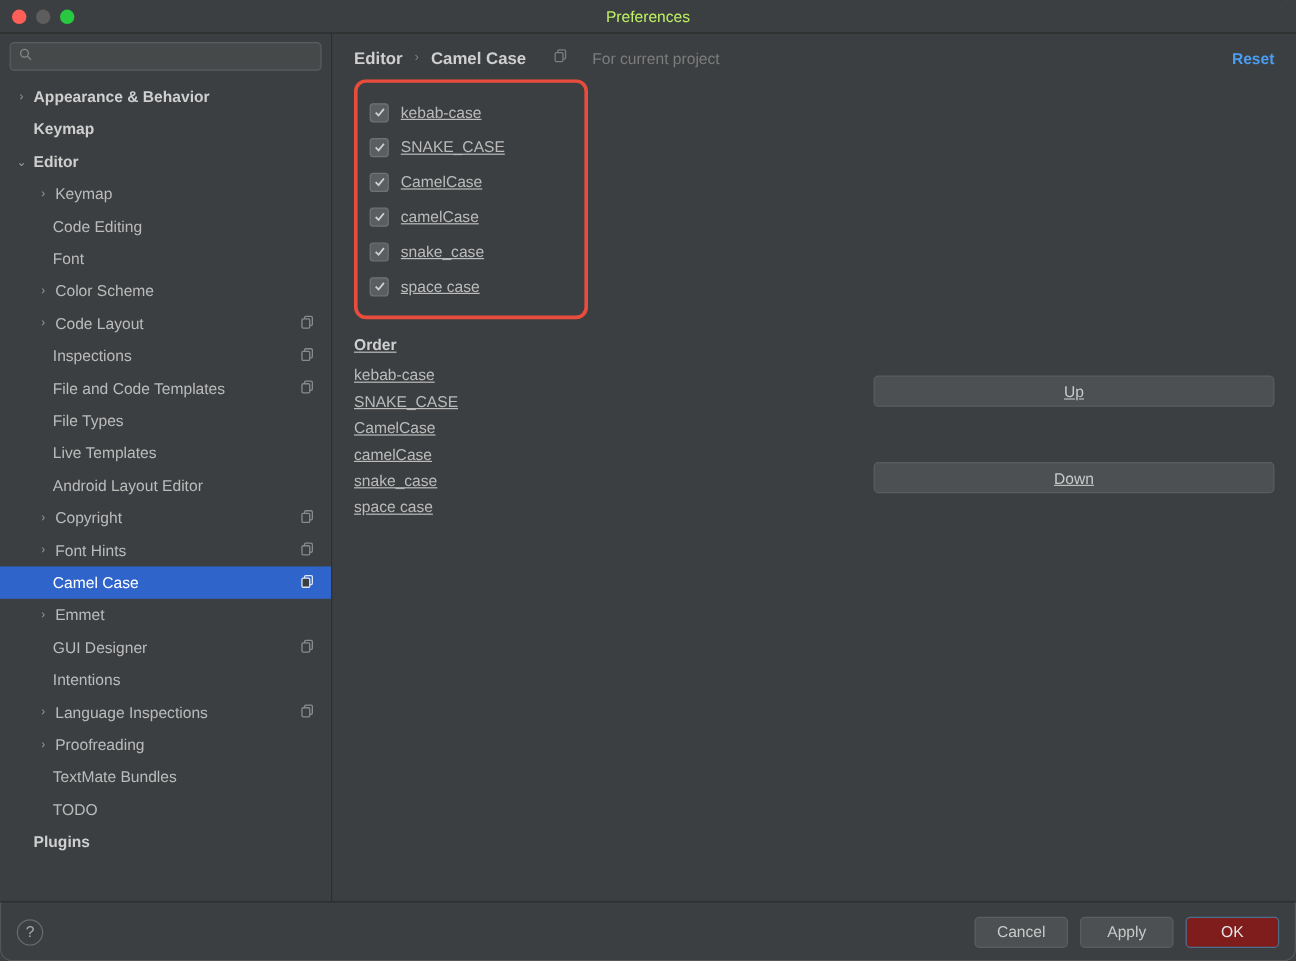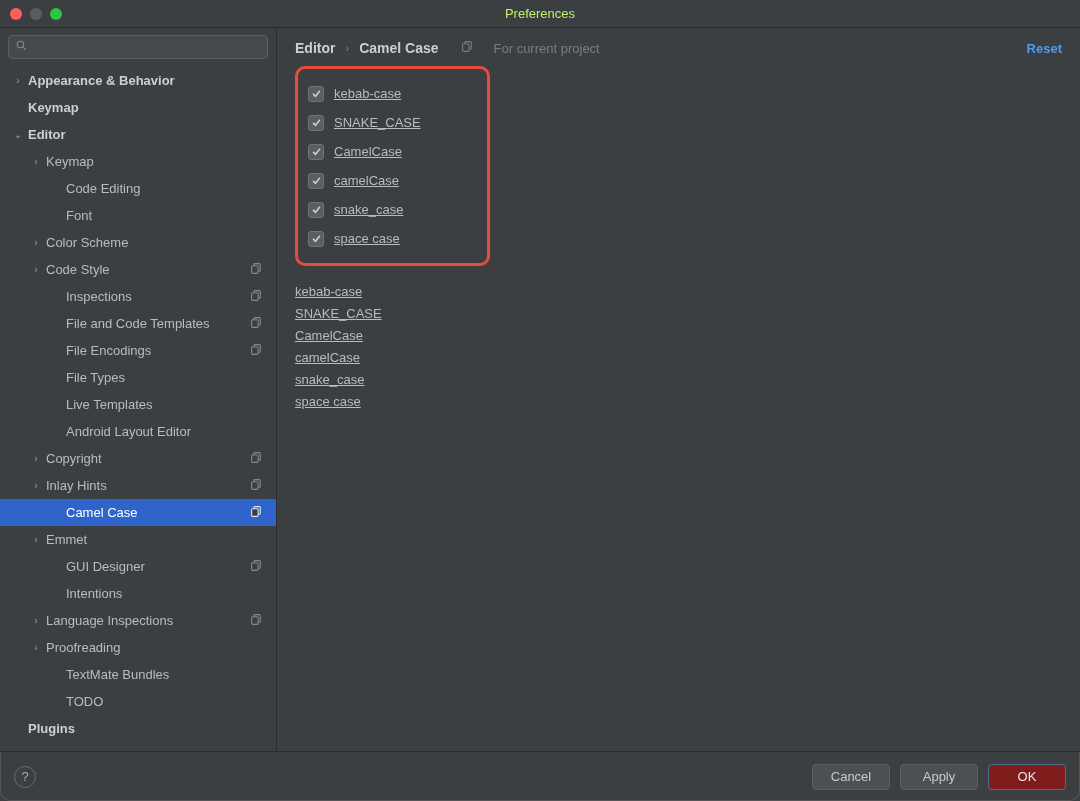--- a/index.html
+++ b/index.html
@@ -122,21 +122,21 @@
   }
   .tree-row.bold .lbl { font-weight: 600; color: #cfcfcf; }
   .tree-row .copy-icon {
     width: 16px;
     color: #8a8a8a;
     font-size: 12px;
   }
   .tree-row.selected .copy-icon { color: #dfe7f5; }
   .indent-0 { padding-left: 12px; }
   .indent-1 { padding-left: 30px; }
-  .indent-2 { padding-left: 50px; }
+  .indent-2 { padding-left: 28px; }
 
   .content {
     flex: 1;
     display: flex;
     flex-direction: column;
     background: #3c3f41;
     min-width: 0;
   }
   .content-header {
     display: flex;
@@ -316,21 +316,21 @@
           <div class="tree-row indent-2">
             <span class="arrow"></span>
             <span class="lbl">Font</span>
           </div>
           <div class="tree-row indent-1">
             <span class="arrow">›</span>
             <span class="lbl">Color Scheme</span>
           </div>
           <div class="tree-row indent-1">
             <span class="arrow">›</span>
-            <span class="lbl">Code Style</span>
+            <span class="lbl">Code Layout</span>
             <span class="copy-icon"><svg width="13" height="13" viewBox="0 0 24 24">
                 <rect x="7" y="3" width="12" height="14" rx="2" stroke="currentColor" stroke-width="2" fill="none"></rect>
                 <rect x="3" y="7" width="12" height="14" rx="2" stroke="currentColor" stroke-width="2" fill="#3c3f41"></rect>
               </svg></span>
           </div>
           <div class="tree-row indent-2">
             <span class="arrow"></span>
             <span class="lbl">Inspections</span>
             <span class="copy-icon"><svg width="13" height="13" viewBox="0 0 24 24">
                 <rect x="7" y="3" width="12" height="14" rx="2" stroke="currentColor" stroke-width="2" fill="none"></rect>
@@ -340,49 +340,41 @@
           <div class="tree-row indent-2">
             <span class="arrow"></span>
             <span class="lbl">File and Code Templates</span>
             <span class="copy-icon"><svg width="13" height="13" viewBox="0 0 24 24">
                 <rect x="7" y="3" width="12" height="14" rx="2" stroke="currentColor" stroke-width="2" fill="none"></rect>
                 <rect x="3" y="7" width="12" height="14" rx="2" stroke="currentColor" stroke-width="2" fill="#3c3f41"></rect>
               </svg></span>
           </div>
           <div class="tree-row indent-2">
             <span class="arrow"></span>
-            <span class="lbl">File Encodings</span>
-            <span class="copy-icon"><svg width="13" height="13" viewBox="0 0 24 24">
-                <rect x="7" y="3" width="12" height="14" rx="2" stroke="currentColor" stroke-width="2" fill="none"></rect>
-                <rect x="3" y="7" width="12" height="14" rx="2" stroke="currentColor" stroke-width="2" fill="#3c3f41"></rect>
-              </svg></span>
-          </div>
-          <div class="tree-row indent-2">
-            <span class="arrow"></span>
             <span class="lbl">File Types</span>
           </div>
           <div class="tree-row indent-2">
             <span class="arrow"></span>
             <span class="lbl">Live Templates</span>
           </div>
           <div class="tree-row indent-2">
             <span class="arrow"></span>
             <span class="lbl">Android Layout Editor</span>
           </div>
           <div class="tree-row indent-1">
             <span class="arrow">›</span>
             <span class="lbl">Copyright</span>
             <span class="copy-icon"><svg width="13" height="13" viewBox="0 0 24 24">
                 <rect x="7" y="3" width="12" height="14" rx="2" stroke="currentColor" stroke-width="2" fill="none"></rect>
                 <rect x="3" y="7" width="12" height="14" rx="2" stroke="currentColor" stroke-width="2" fill="#3c3f41"></rect>
               </svg></span>
           </div>
           <div class="tree-row indent-1">
             <span class="arrow">›</span>
-            <span class="lbl">Inlay Hints</span>
+            <span class="lbl">Font Hints</span>
             <span class="copy-icon"><svg width="13" height="13" viewBox="0 0 24 24">
                 <rect x="7" y="3" width="12" height="14" rx="2" stroke="currentColor" stroke-width="2" fill="none"></rect>
                 <rect x="3" y="7" width="12" height="14" rx="2" stroke="currentColor" stroke-width="2" fill="#3c3f41"></rect>
               </svg></span>
           </div>
           <div class="tree-row indent-2 selected">
             <span class="arrow"></span>
             <span class="lbl">Camel Case</span>
             <span class="copy-icon"><svg width="13" height="13" viewBox="0 0 24 24">
                 <rect x="7" y="3" width="12" height="14" rx="2" stroke="currentColor" stroke-width="2" fill="none"></rect>
@@ -497,29 +489,34 @@
               <span class="checkbox checked">
                 <svg viewBox="0 0 16 16">
                   <path d="M3 8.5 L6.5 12 L13 4"></path>
                 </svg>
               </span>
               <span>space case</span>
             </div>
           </div>
 
         <div class="order-section">
+          <div class="order-heading">Order</div>
           <div class="order-block">
             <div class="order-list" id="order-list">
                 <div class="order-item">kebab-case</div>
                 <div class="order-item">SNAKE_CASE</div>
                 <div class="order-item">CamelCase</div>
                 <div class="order-item">camelCase</div>
                 <div class="order-item">snake_case</div>
                 <div class="order-item">space case</div>
               </div>
+            <div class="order-buttons">
+              <div class="wide-btn">Up</div>
+              <div class="wide-btn">Down</div>
+            </div>
           </div>
         </div>
       </div>
     </div>
 
   </div>
 
   <div class="footer">
     <div class="help-btn">?</div>
     <div class="footer-spacer"></div>

